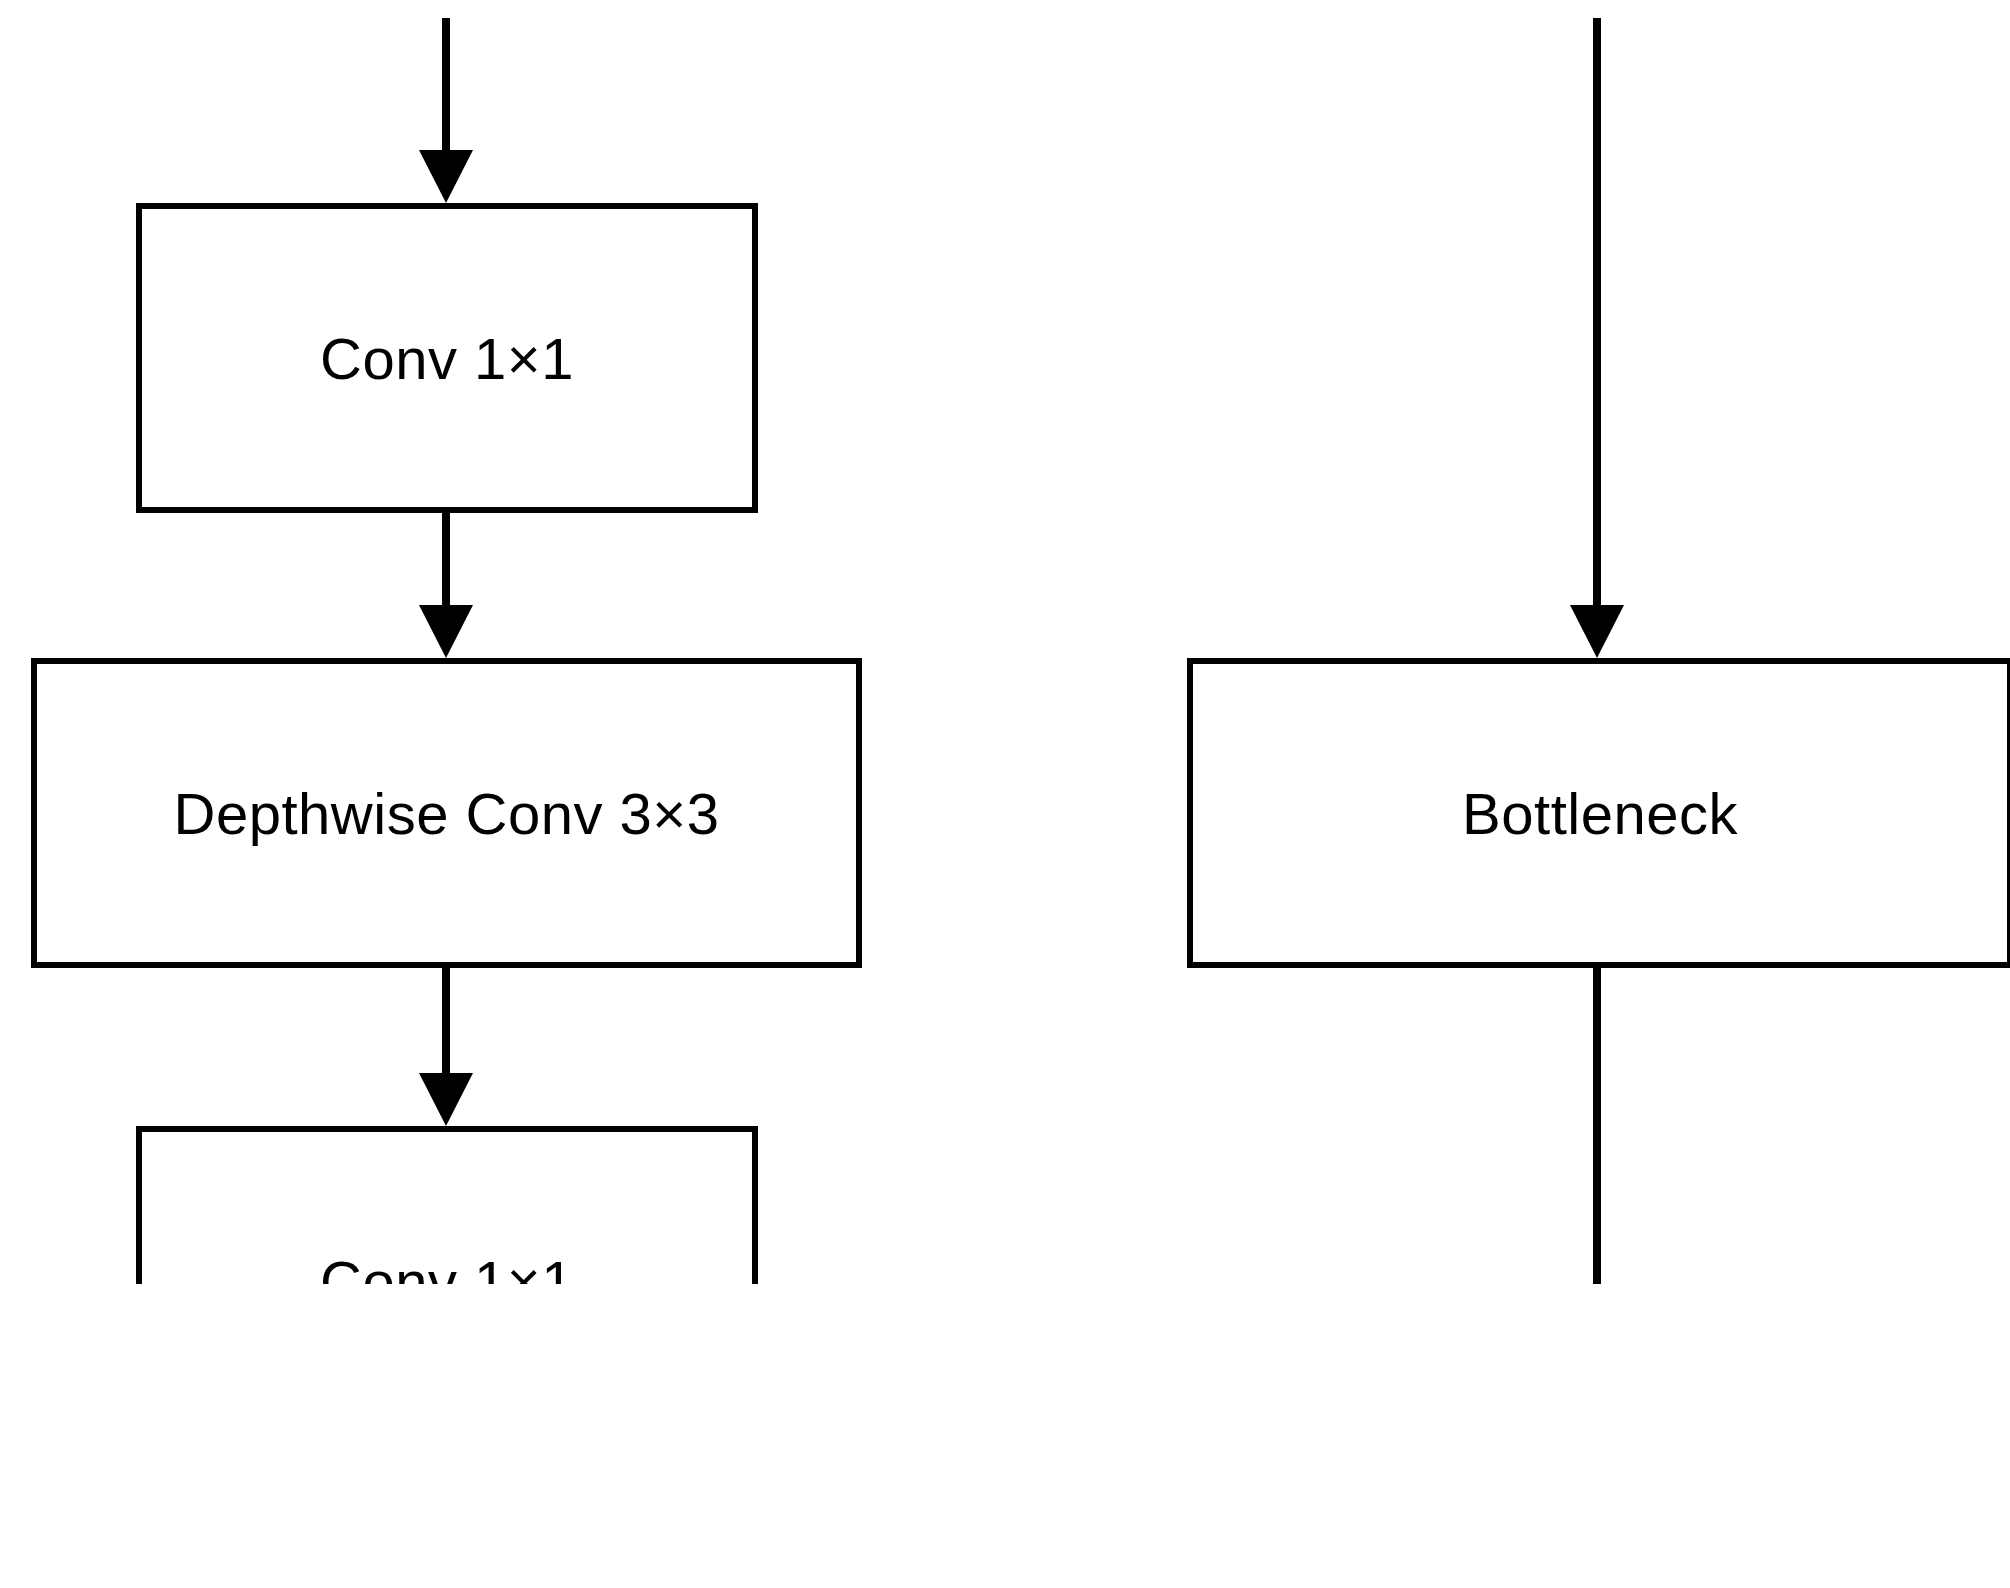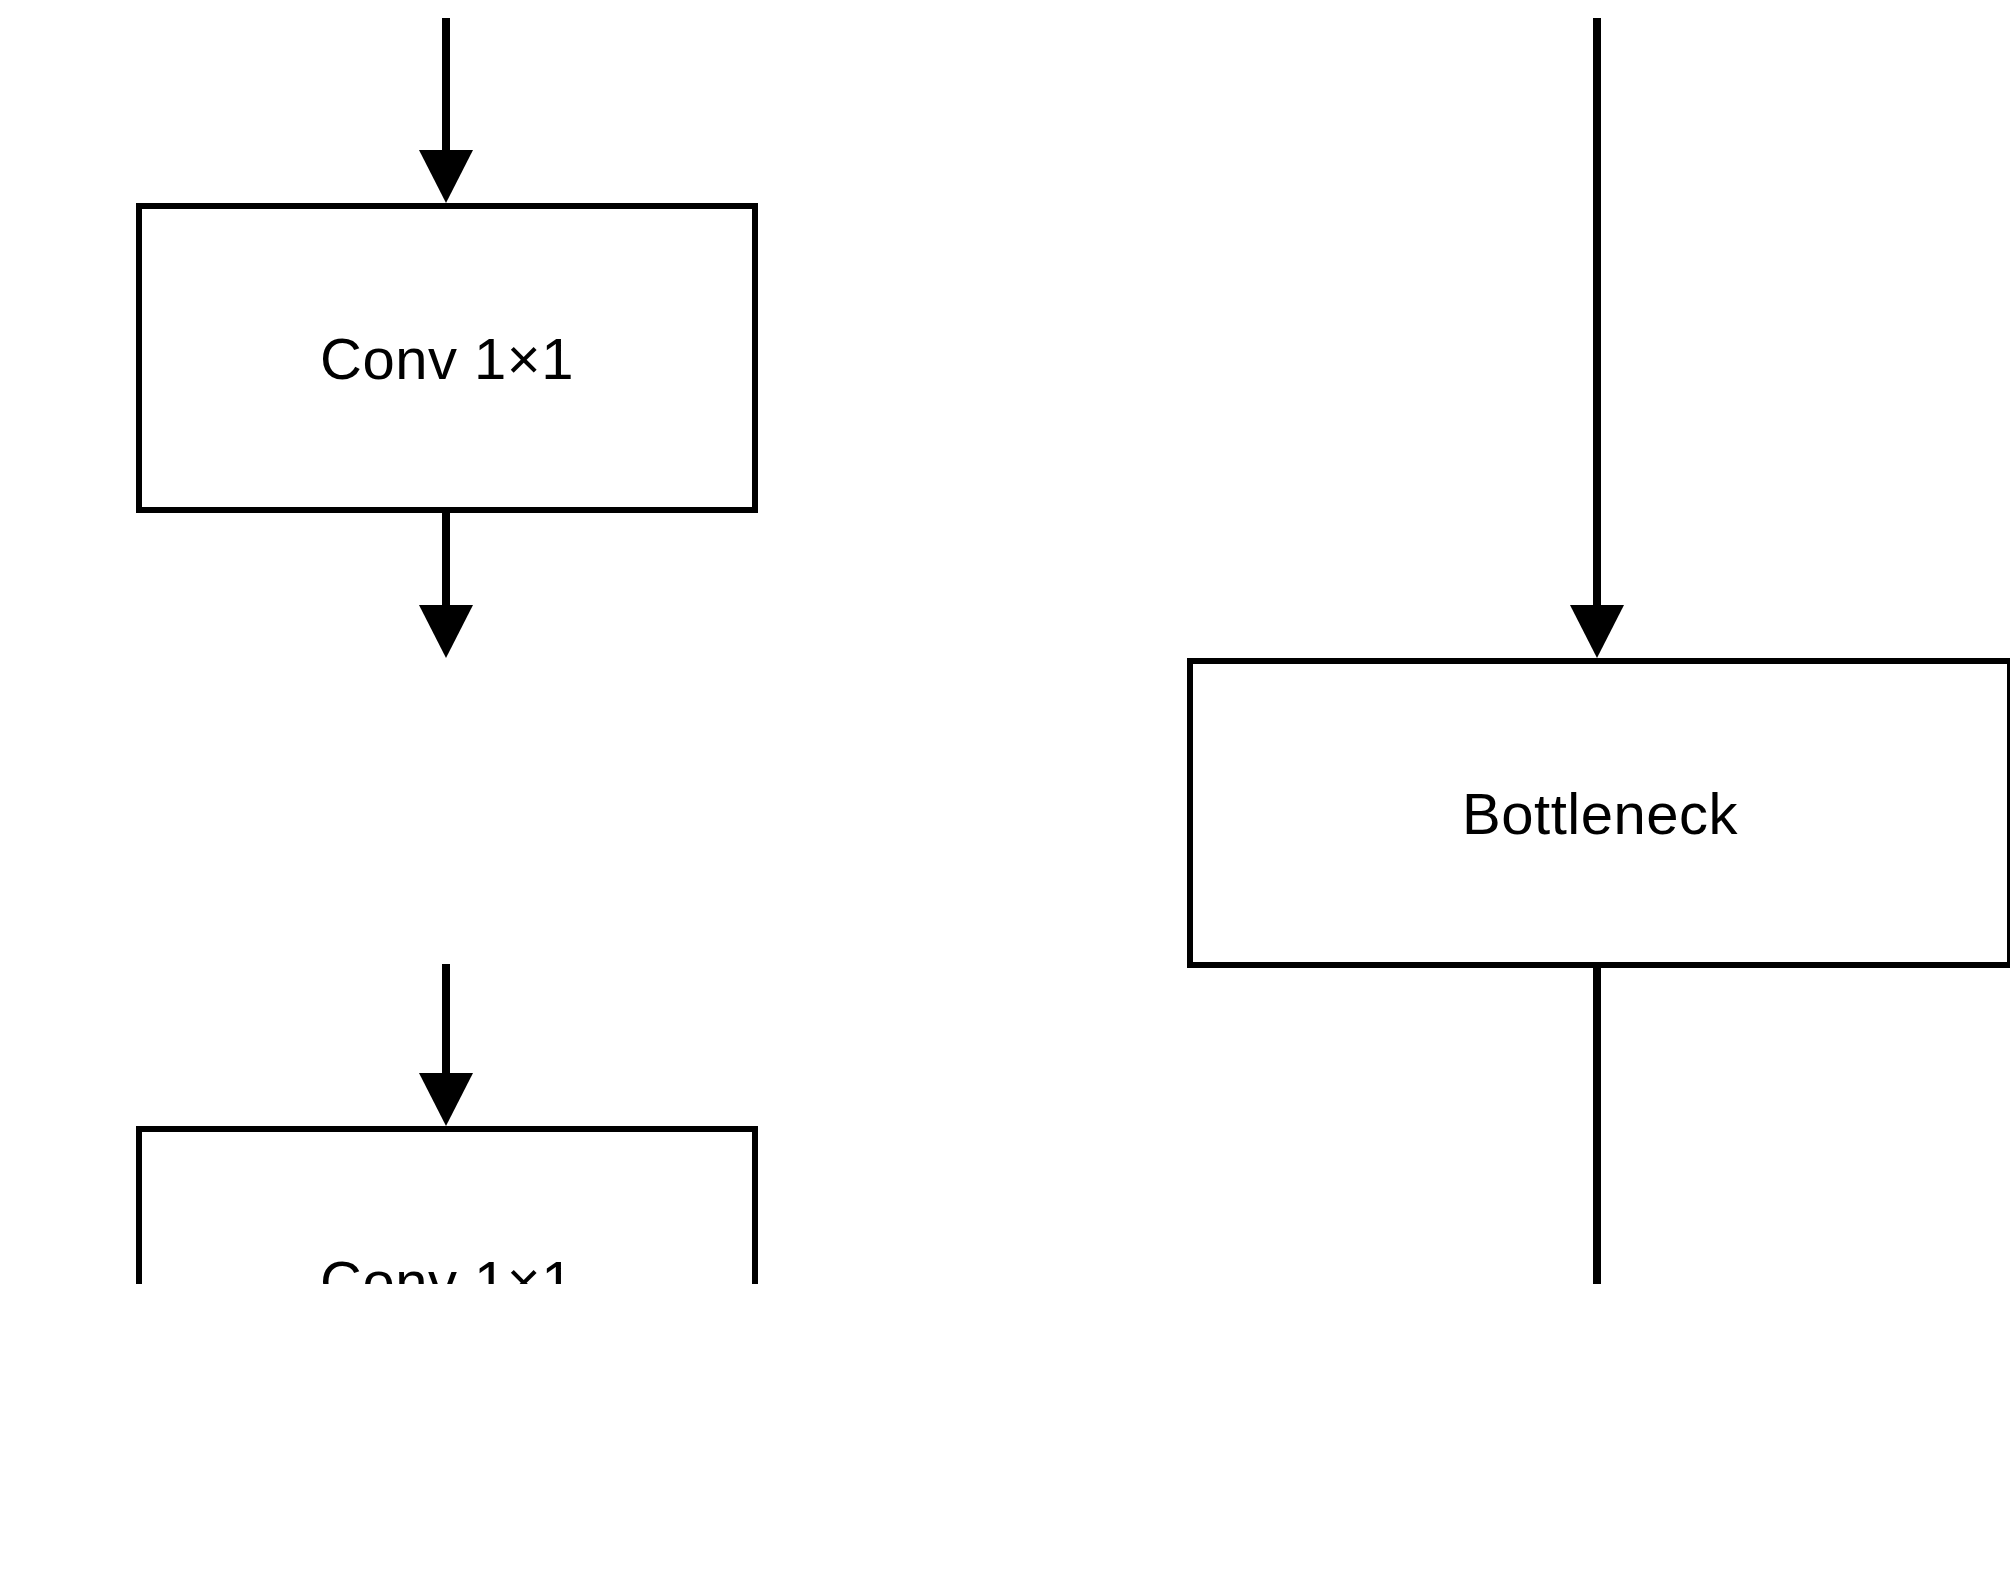--- a/index.html
+++ b/index.html
@@ -83,20 +83,23 @@
     <g>
       <line x1="1580" y1="964" x2="1580" y2="1523"></line>
       <polygon points="1553,1519 1607,1519 1580,1572"></polygon>
     </g>
   </svg>
 
   <div class="box box-conv-top">
     <span class="label">Conv 1×1</span>
   </div>
 
+  <div class="box box-depthwise">
+    <span class="label">Depthwise Conv 3×3</span>
+  </div>
 
   <div class="box box-conv-bottom">
     <span class="label">Conv 1×1</span>
   </div>
 
   <div class="box box-bottleneck">
     <span class="label">Bottleneck</span>
   </div>
 
 </div>

